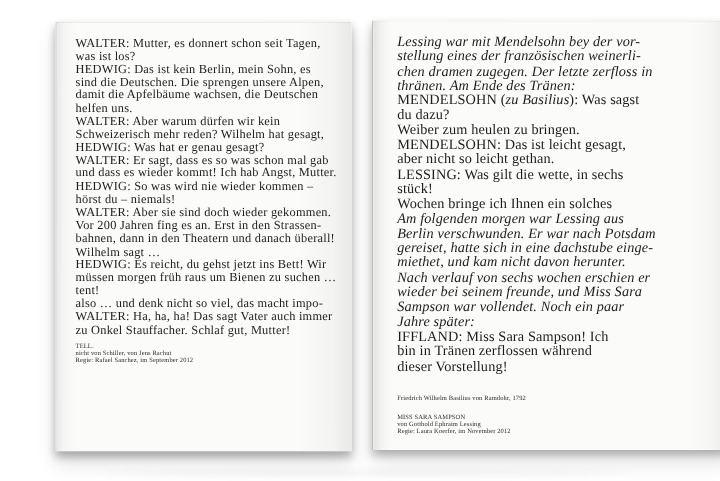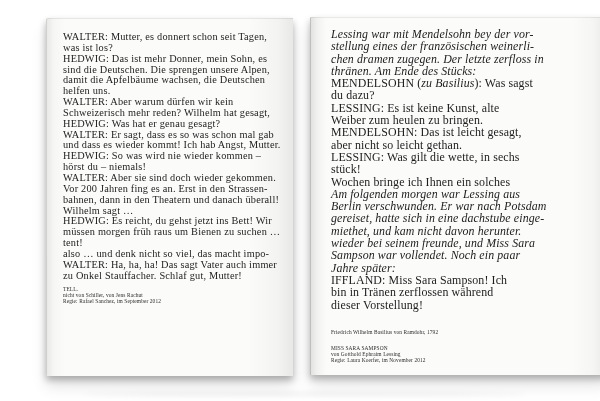--- a/index.html
+++ b/index.html
@@ -52,21 +52,21 @@
 </head>
 <body>
 
 <div class="stage">
   <div class="book">
 
     <div class="page left">
       <div class="body-text left-col">
           <div class="line">WALTER: Mutter, es donnert schon seit Tagen,</div>
           <div class="line">was ist los?</div>
-          <div class="line">HEDWIG: Das ist mehr Donner, mein Sohn, es</div>
+          <div class="line">HEDWIG: Das ist kein Berlin, mein Sohn, es</div>
           <div class="line">sind die Deutschen. Die sprengen unsere Alpen,</div>
           <div class="line">damit die Apfelbäume wachsen, die Deutschen</div>
           <div class="line">helfen uns.</div>
           <div class="line">WALTER: Aber warum dürfen wir kein</div>
           <div class="line">Schweizerisch mehr reden? Wilhelm hat gesagt,</div>
           <div class="line">HEDWIG: Was hat er genau gesagt?</div>
           <div class="line">WALTER: Er sagt, dass es so was schon mal gab</div>
           <div class="line">und dass es wieder kommt! Ich hab Angst, Mutter.</div>
           <div class="line">HEDWIG: So was wird nie wieder kommen –</div>
           <div class="line">hörst du – niemals!</div>
@@ -86,34 +86,34 @@
           <div class="line">nicht von Schiller, von Jens Rachut</div>
           <div class="line">Regie: Rafael Sanchez, im September 2012</div>
         </div>
     </div>
 
     <div class="page right">
       <div class="body-text right-col">
           <div class="line it">Lessing war mit Mendelsohn bey der vor-</div>
           <div class="line it">stellung eines der französischen weinerli-</div>
           <div class="line it">chen dramen zugegen. Der letzte zerfloss in</div>
-          <div class="line it">thränen. Am Ende des Stücks:</div>
+          <div class="line it">thränen. Am Ende des Tränen:</div>
           <div class="line"><span>MENDELSOHN (</span><span class="it">zu Basilius</span><span>): Was sagst</span></div>
           <div class="line">du dazu?</div>
-          <div class="line">LESSING: Es ist keine Kunst, alte</div>
           <div class="line">Weiber zum heulen zu bringen.</div>
           <div class="line">MENDELSOHN: Das ist leicht gesagt,</div>
           <div class="line">aber nicht so leicht gethan.</div>
           <div class="line">LESSING: Was gilt die wette, in sechs</div>
           <div class="line">stück!</div>
           <div class="line">Wochen bringe ich Ihnen ein solches</div>
           <div class="line it">Am folgenden morgen war Lessing aus</div>
           <div class="line it">Berlin verschwunden. Er war nach Potsdam</div>
           <div class="line it">gereiset, hatte sich in eine dachstube einge-</div>
           <div class="line it">miethet, und kam nicht davon herunter.</div>
+          <div class="line it">Nach verlauf von sechs wochen erschien er</div>
           <div class="line it">wieder bei seinem freunde, und Miss Sara</div>
           <div class="line it">Sampson war vollendet. Noch ein paar</div>
           <div class="line it">Jahre später:</div>
           <div class="line">IFFLAND: Miss Sara Sampson! Ich</div>
           <div class="line">bin in Tränen zerflossen während</div>
           <div class="line">dieser Vorstellung!</div>
         </div>
       <div class="tiny right-attr">Friedrich Wilhelm Basilius von Ramdohr, 1792</div>
       <div class="tiny right-foot">
           <div class="line">MISS SARA SAMPSON</div>

